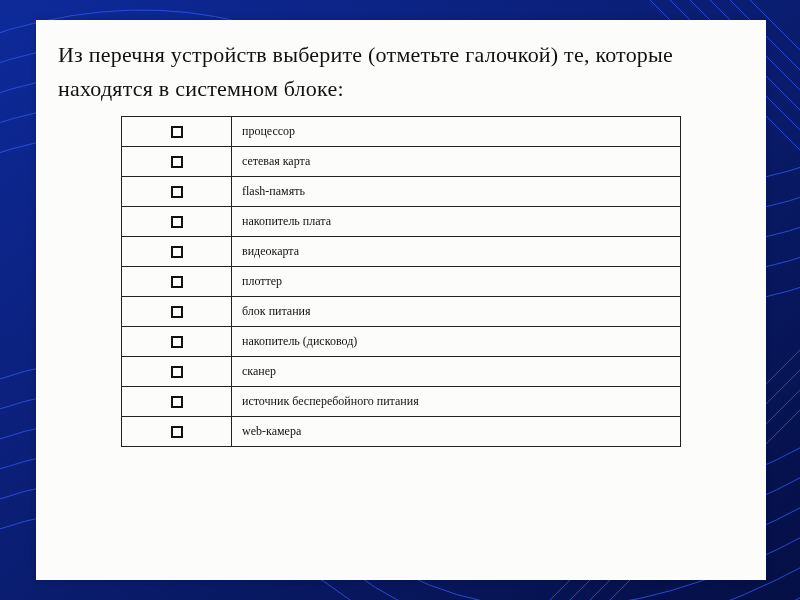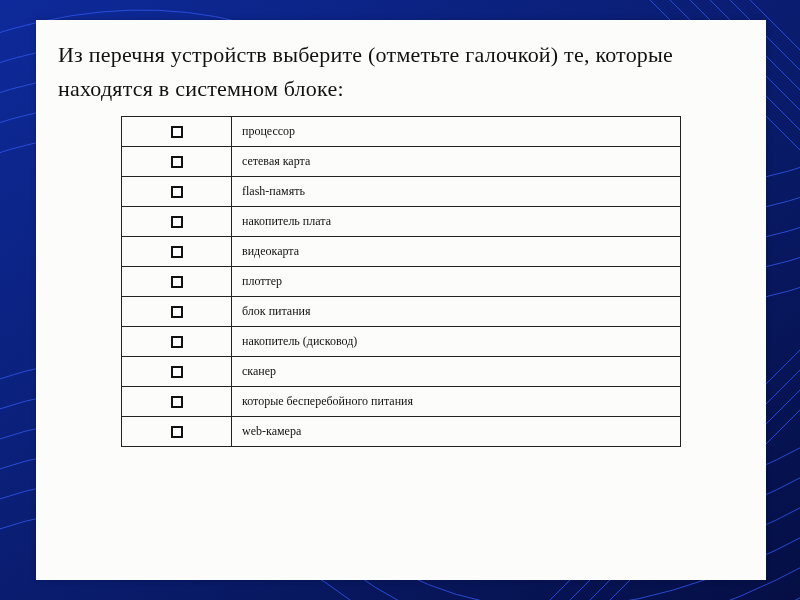--- a/index.html
+++ b/index.html
@@ -134,21 +134,21 @@
       <tr>
         <td class="cb-cell"><span class="cb"></span></td>
         <td>накопитель (дисковод)</td>
       </tr>
       <tr>
         <td class="cb-cell"><span class="cb"></span></td>
         <td>сканер</td>
       </tr>
       <tr>
         <td class="cb-cell"><span class="cb"></span></td>
-        <td>которые бесперебойного питания</td>
+        <td>источник бесперебойного питания</td>
       </tr>
       <tr>
         <td class="cb-cell"><span class="cb"></span></td>
         <td>web-камера</td>
       </tr>
     </tbody>
   </table>
 </div>
 
 </body></html>

